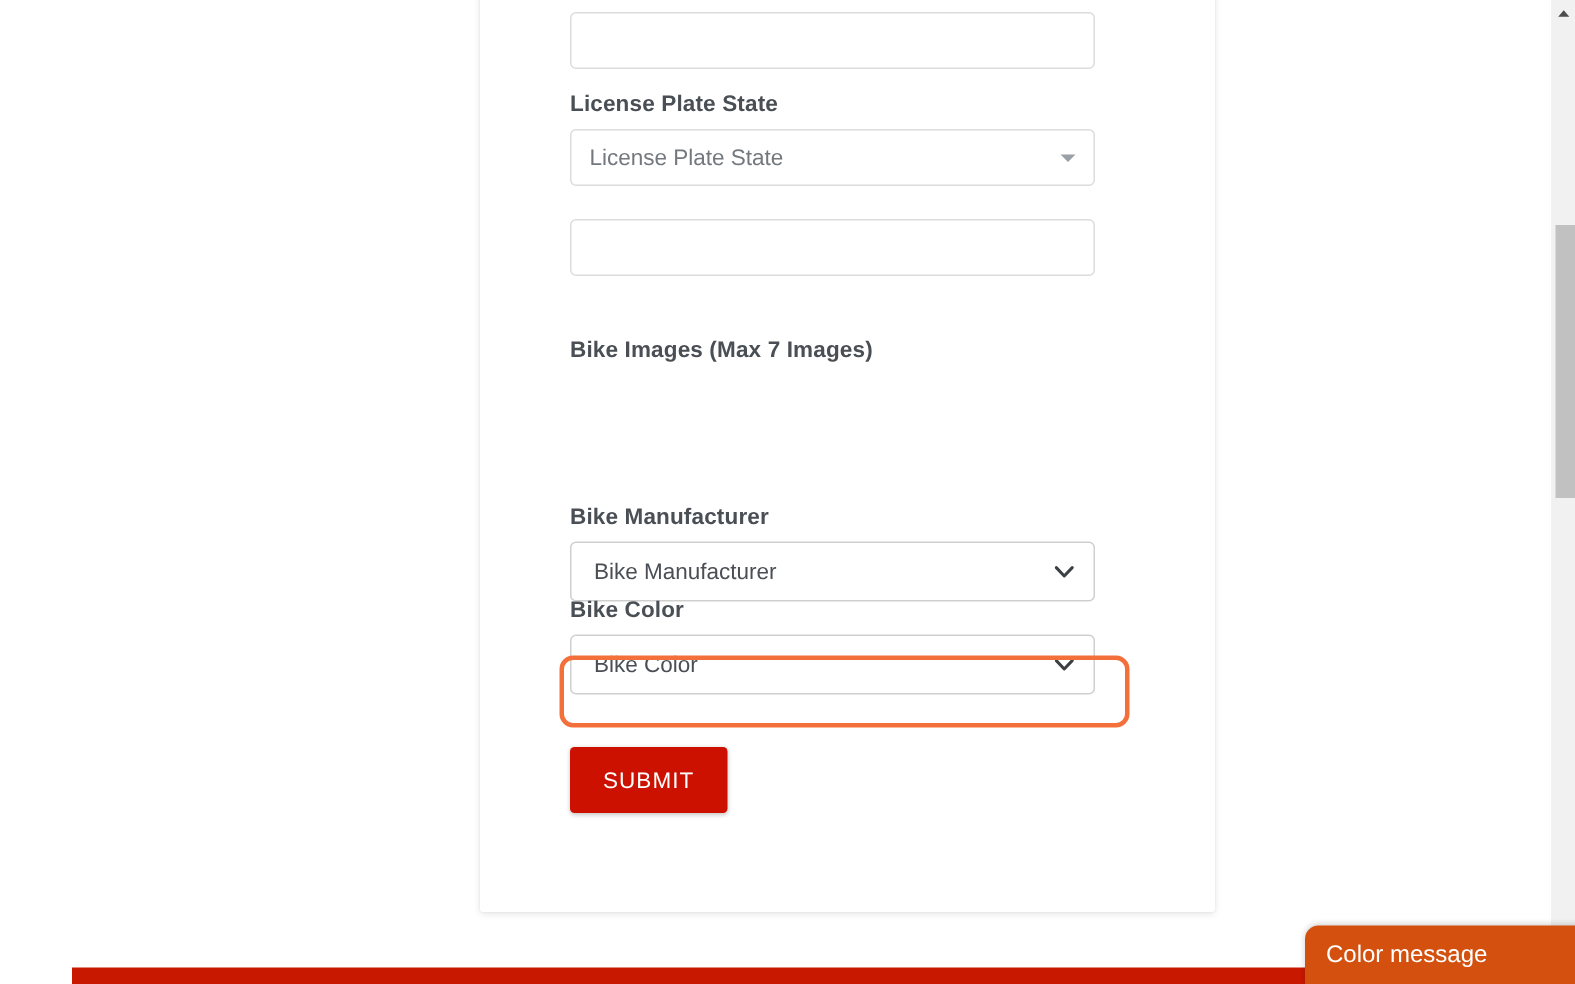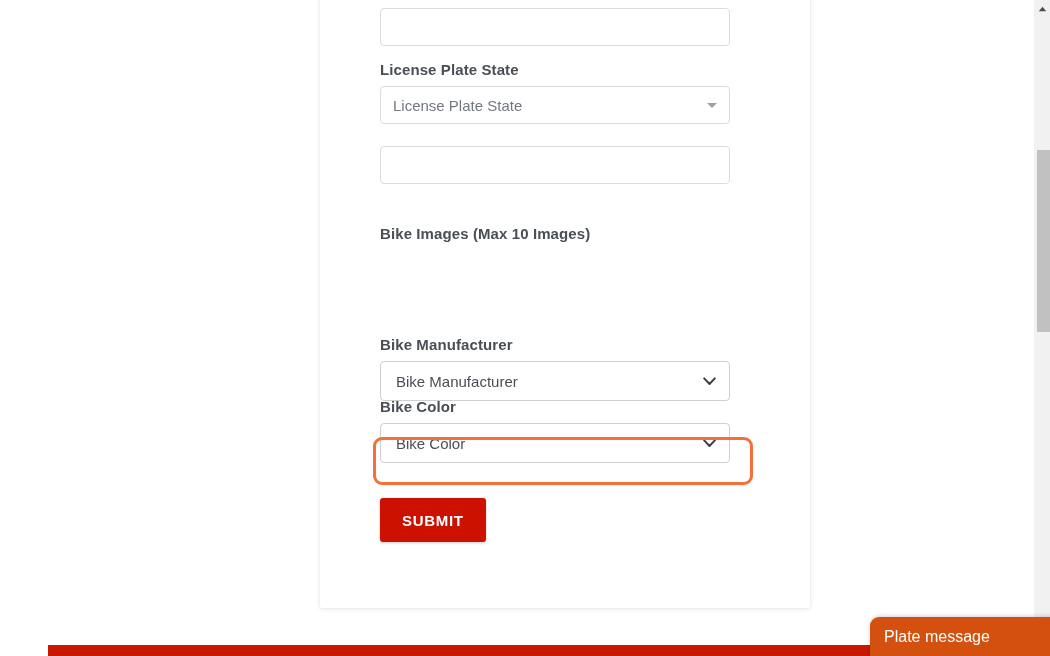--- a/index.html
+++ b/index.html
@@ -177,21 +177,21 @@
   }
 
   .submit-button {
     box-sizing: border-box;
     display: inline-flex;
     align-items: center;
     justify-content: center;
     height: 44px;
     padding: 0 22px;
     font-size: 15px;
-    font-weight: bold;
+    font-weight: normal;
     letter-spacing: 0.7px;
     color: #ffffff;
     background: #cc1100;
     border: none;
     border-radius: 3px;
     box-shadow: 0 1px 3px rgba(0,0,0,0.22);
     cursor: pointer;
     font-family: "Liberation Sans", sans-serif;
   }
 
@@ -280,21 +280,21 @@
         <span class="ps-value">License Plate State</span>
         <span class="ps-caret"></span>
       </div>
     </div>
 
     <div style="position:absolute; left:0; top:146px;">
       <input class="text-input" type="text" placeholder="" style="">
     </div>
 
     <div style="position:absolute; left:0; top:225px;">
-      <label class="field-label">Bike Images (Max 10 Images)</label>
+      <label class="field-label">Bike Images (Max 7 Images)</label>
       <div style="height:30px;"></div>
     </div>
 
     <div style="position:absolute; left:0; top:336px;">
       <label class="field-label">Bike Manufacturer</label>
       <div class="native-select-wrap">
         <select class="native-select">
           <option>Bike Manufacturer</option>
         </select>
         <svg class="chevron-icon" width="13" height="9" viewBox="0 0 13 9">
@@ -319,21 +319,21 @@
       <button class="submit-button">SUBMIT</button>
     </div>
 
   </div>
 
   <div class="highlight-ring"></div>
 
   <div class="footer-bar"></div>
 
   <div class="chat-tab">
-    <span class="chat-tab-label">Plate message</span>
+    <span class="chat-tab-label">Color message</span>
   </div>
 
 </div>
 
 <div class="scrollbar">
   <div class="sb-arrow up">
     <svg width="9" height="6" viewBox="0 0 9 6">
       <path d="M4.5 0.8 L8.2 5.2 L0.8 5.2 Z" fill="#4d4d4d"></path>
     </svg>
   </div>

